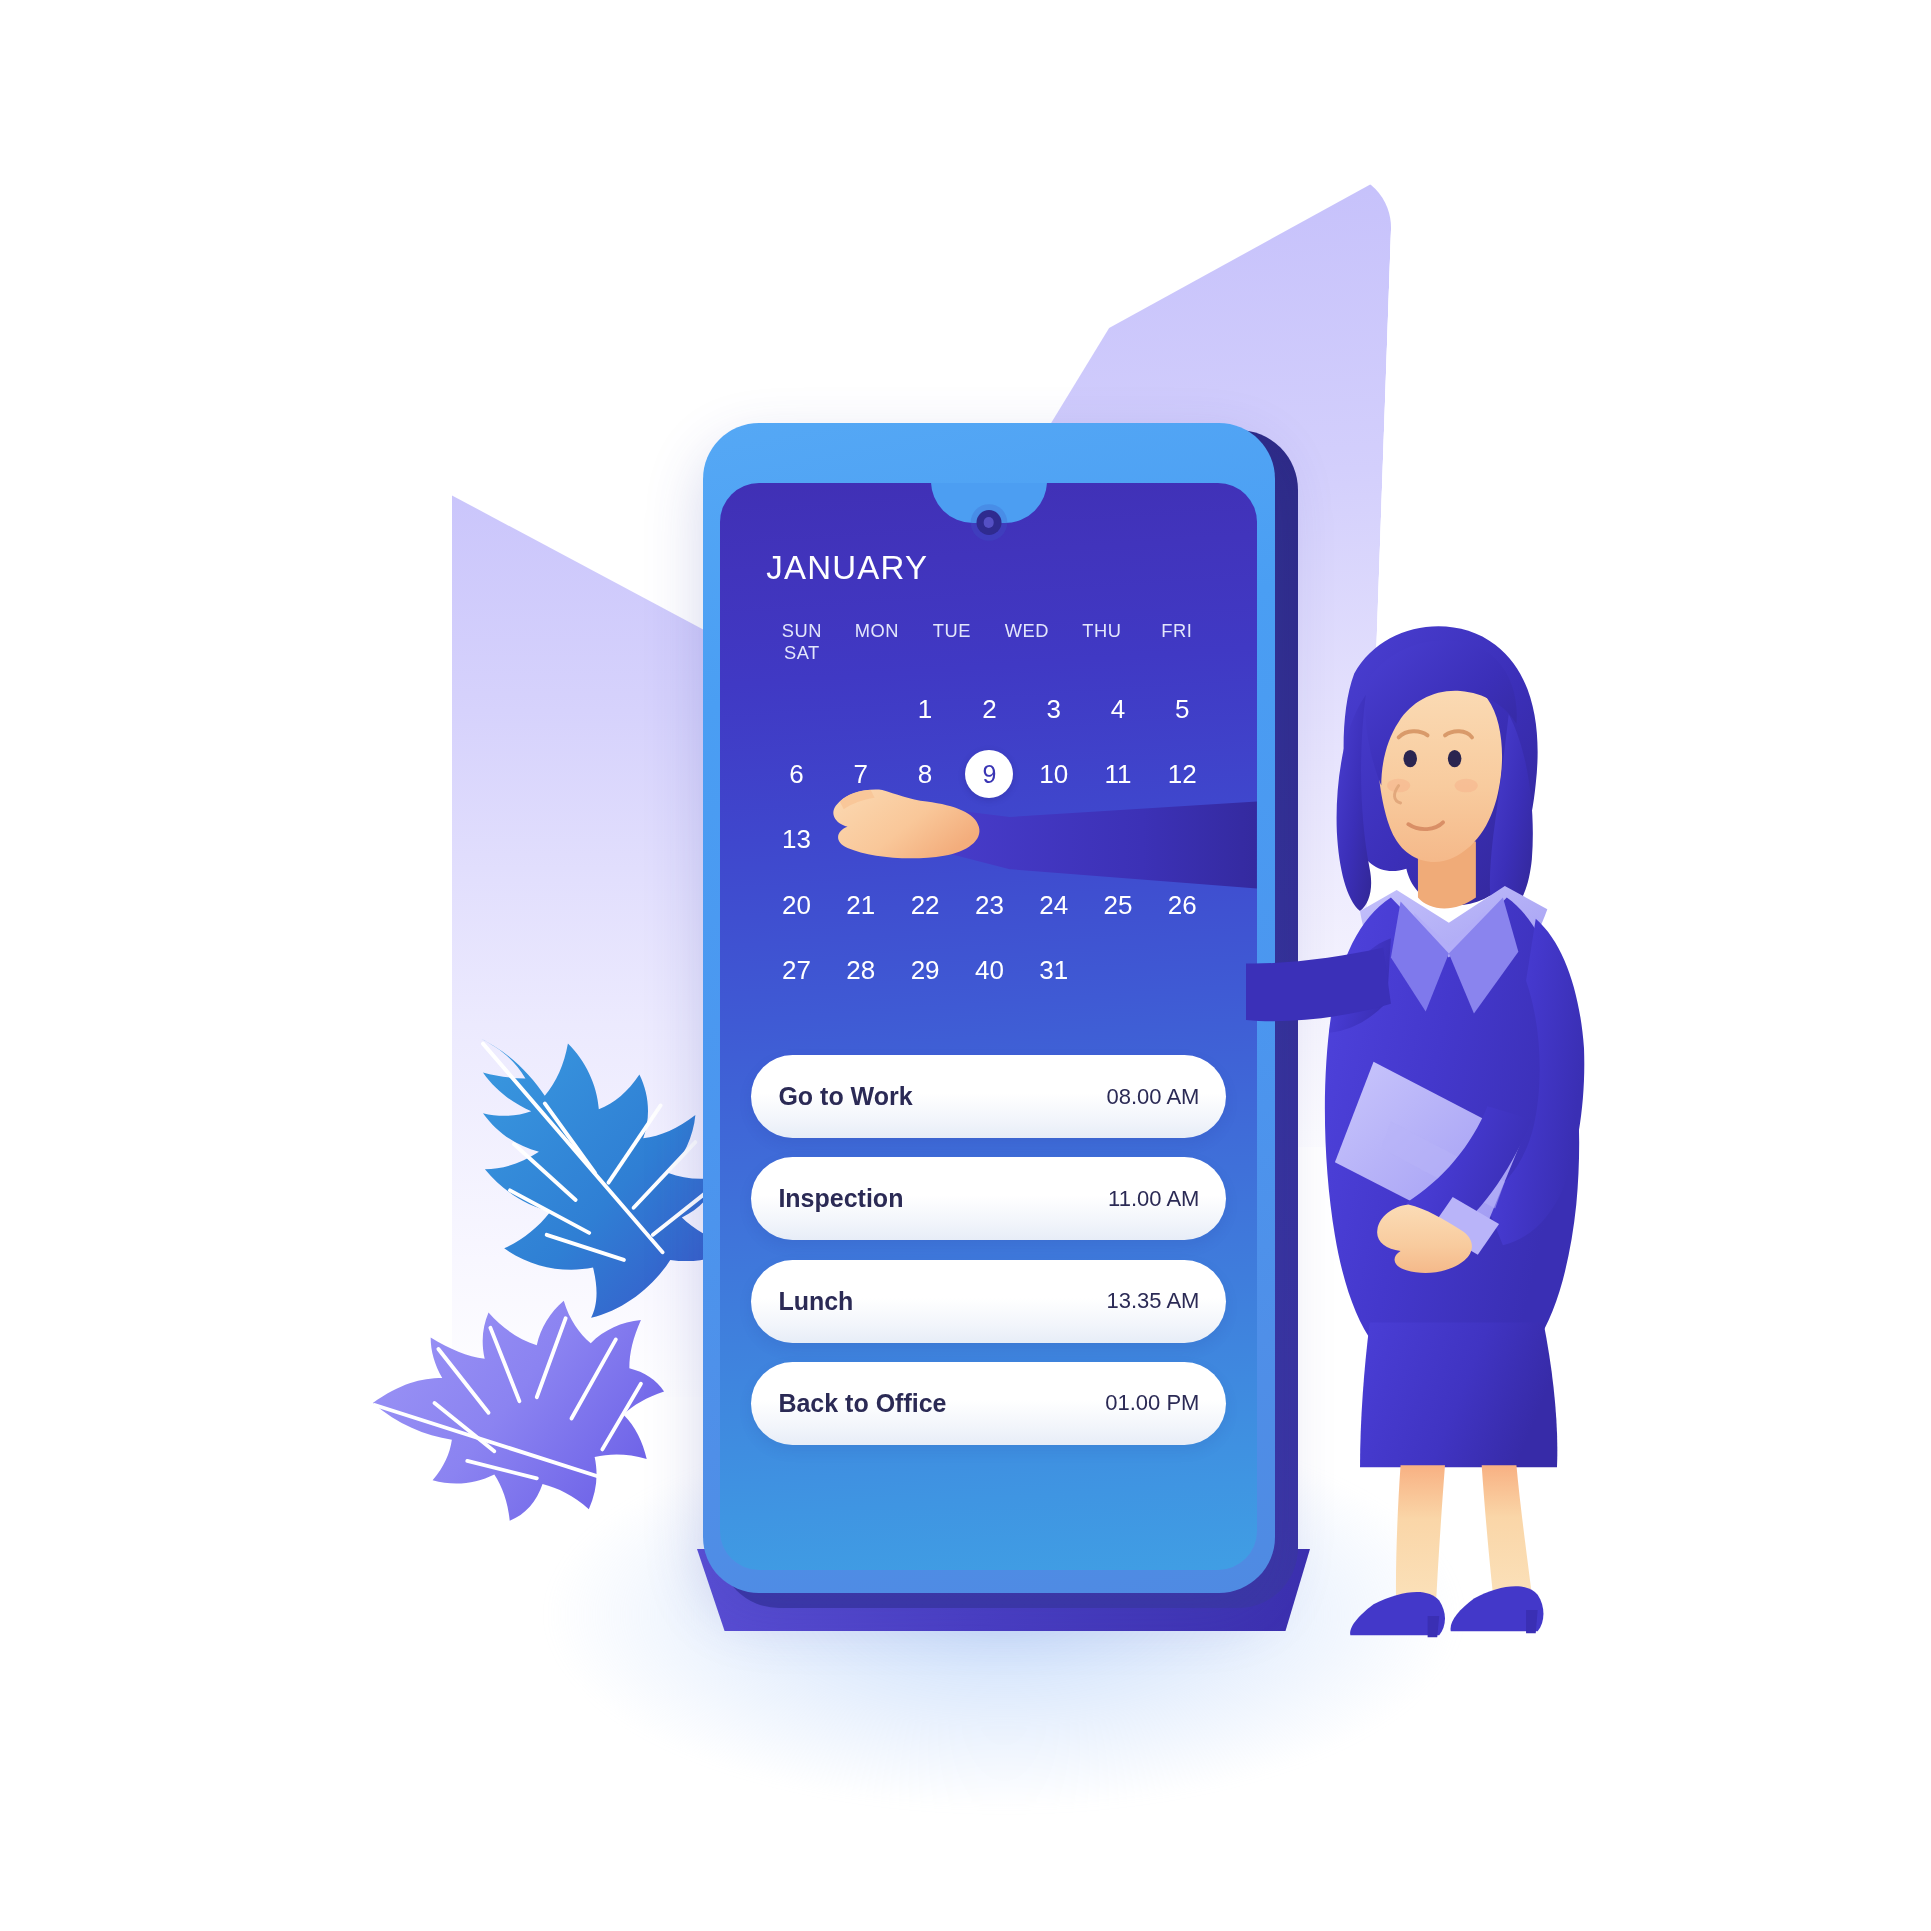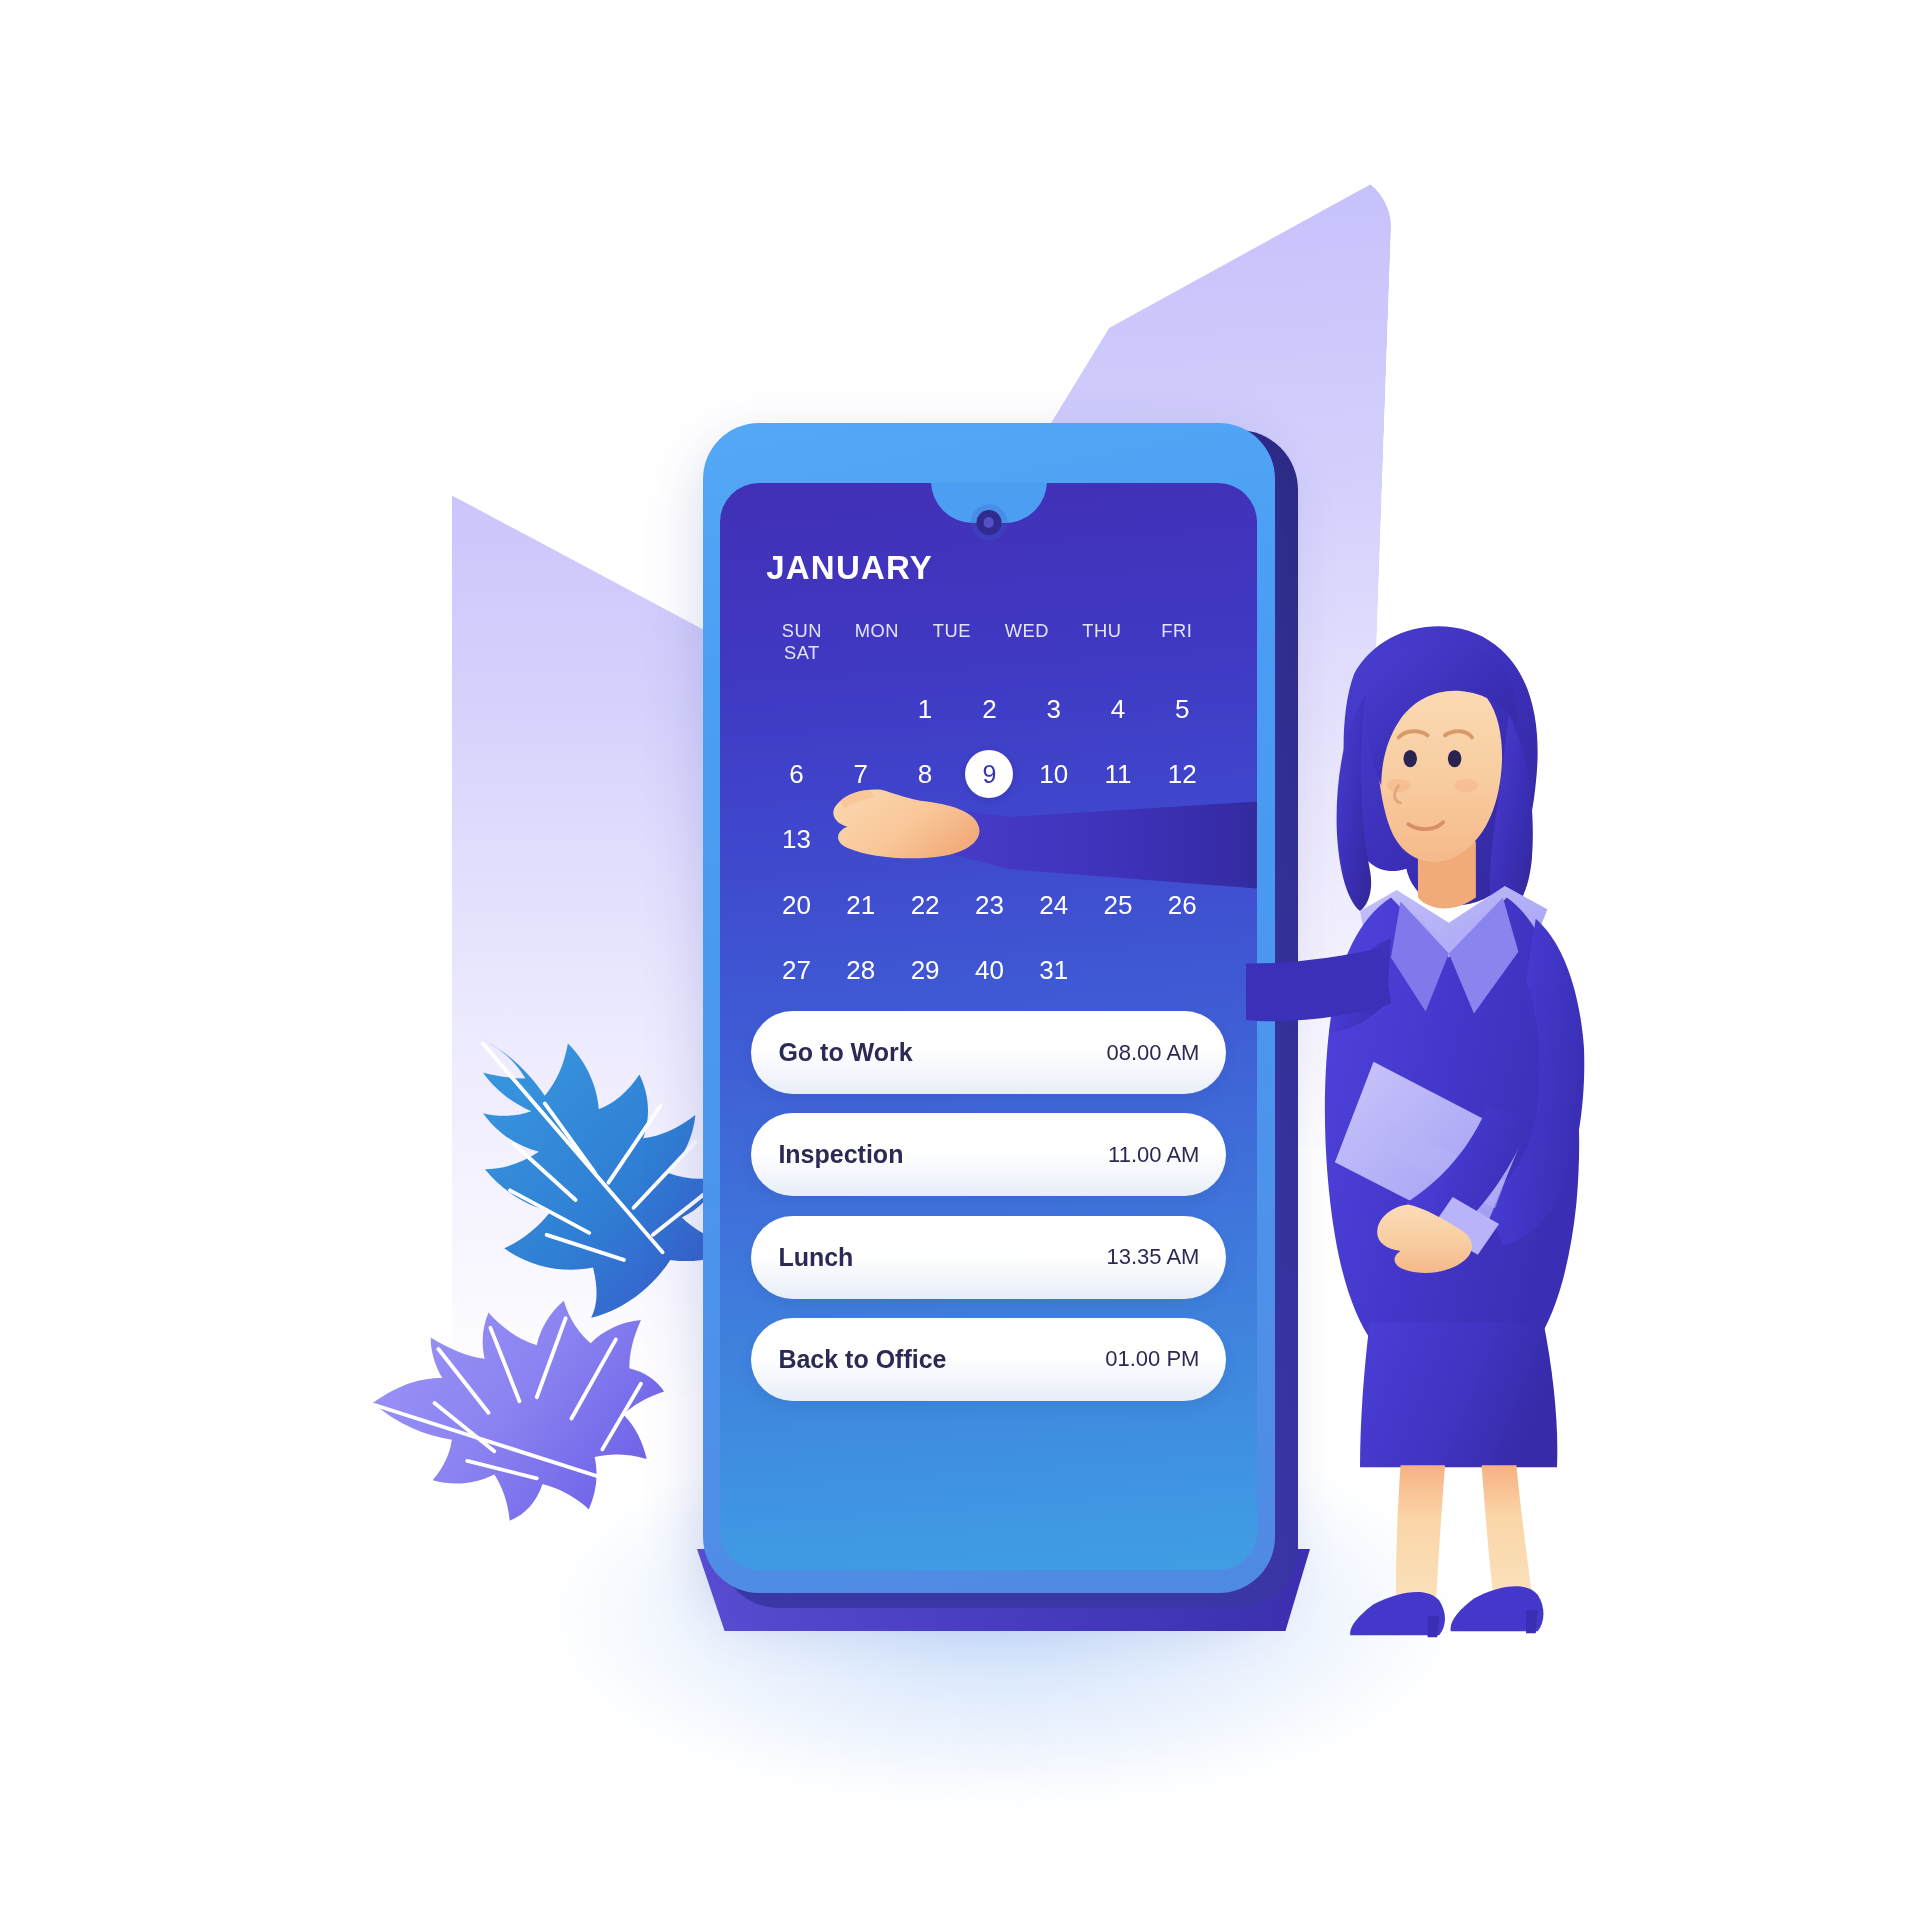--- a/index.html
+++ b/index.html
@@ -157,21 +157,21 @@
   
   .cal {
     position: absolute;
     left: 44px;
     top: 66px;
     width: 450px;
   }
   .cal-title {
     color: #ffffff;
     font-size: 33px;
-    font-weight: bold;
+    font-weight: normal;
     letter-spacing: 1.2px;
     margin: 0 0 33px 1.9px;
   }
   .week-row {
     display: grid;
     grid-template-columns: repeat(6, 1fr);
     margin-bottom: 21px;
   }
   .week-row > div {
     text-align: center;
@@ -204,21 +204,21 @@
     align-items: center;
     justify-content: center;
     font-size: 25px;
     box-shadow: 0 1.9px 7.7px rgba(20,10,80,0.18);
   }
 
   
   .tasks {
     position: absolute;
     left: 31px;
-    top: 528px;
+    top: 572px;
     width: 475px;
   }
   .task {
     display: flex;
     align-items: center;
     justify-content: space-between;
     height: 83px;
     padding: 0 27px;
     margin-bottom: 19.3px;
     border-radius: 42px;

